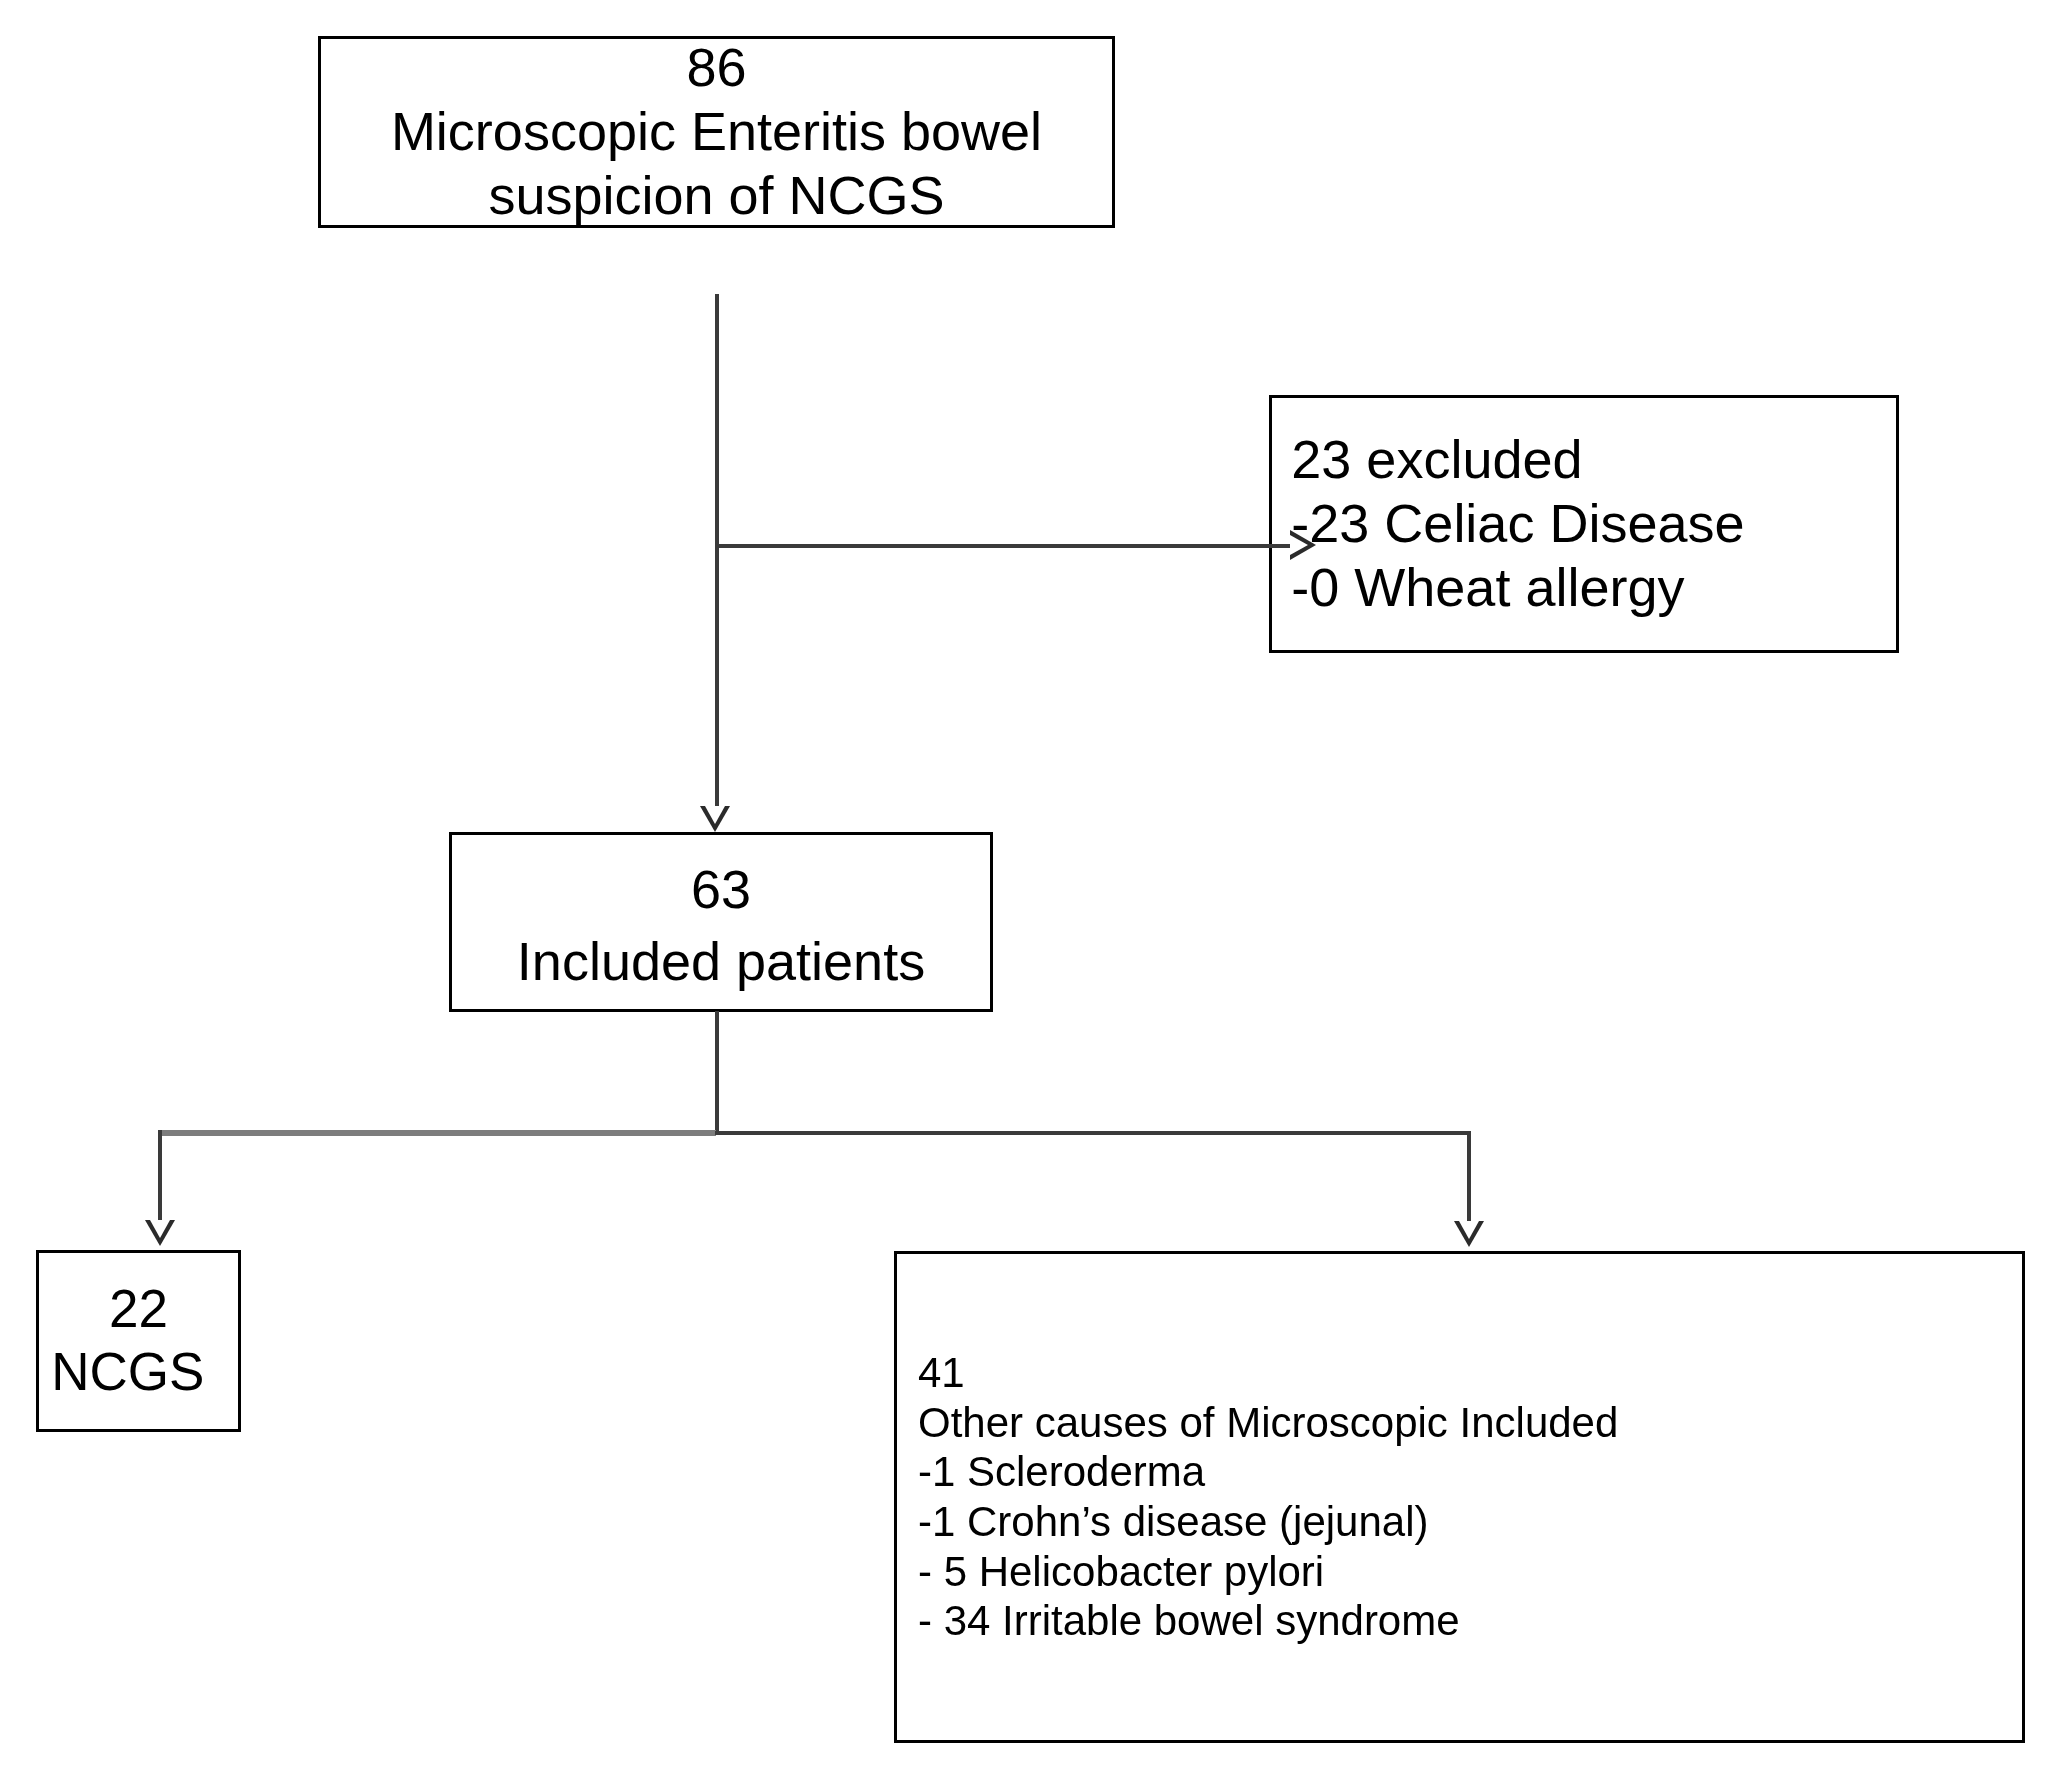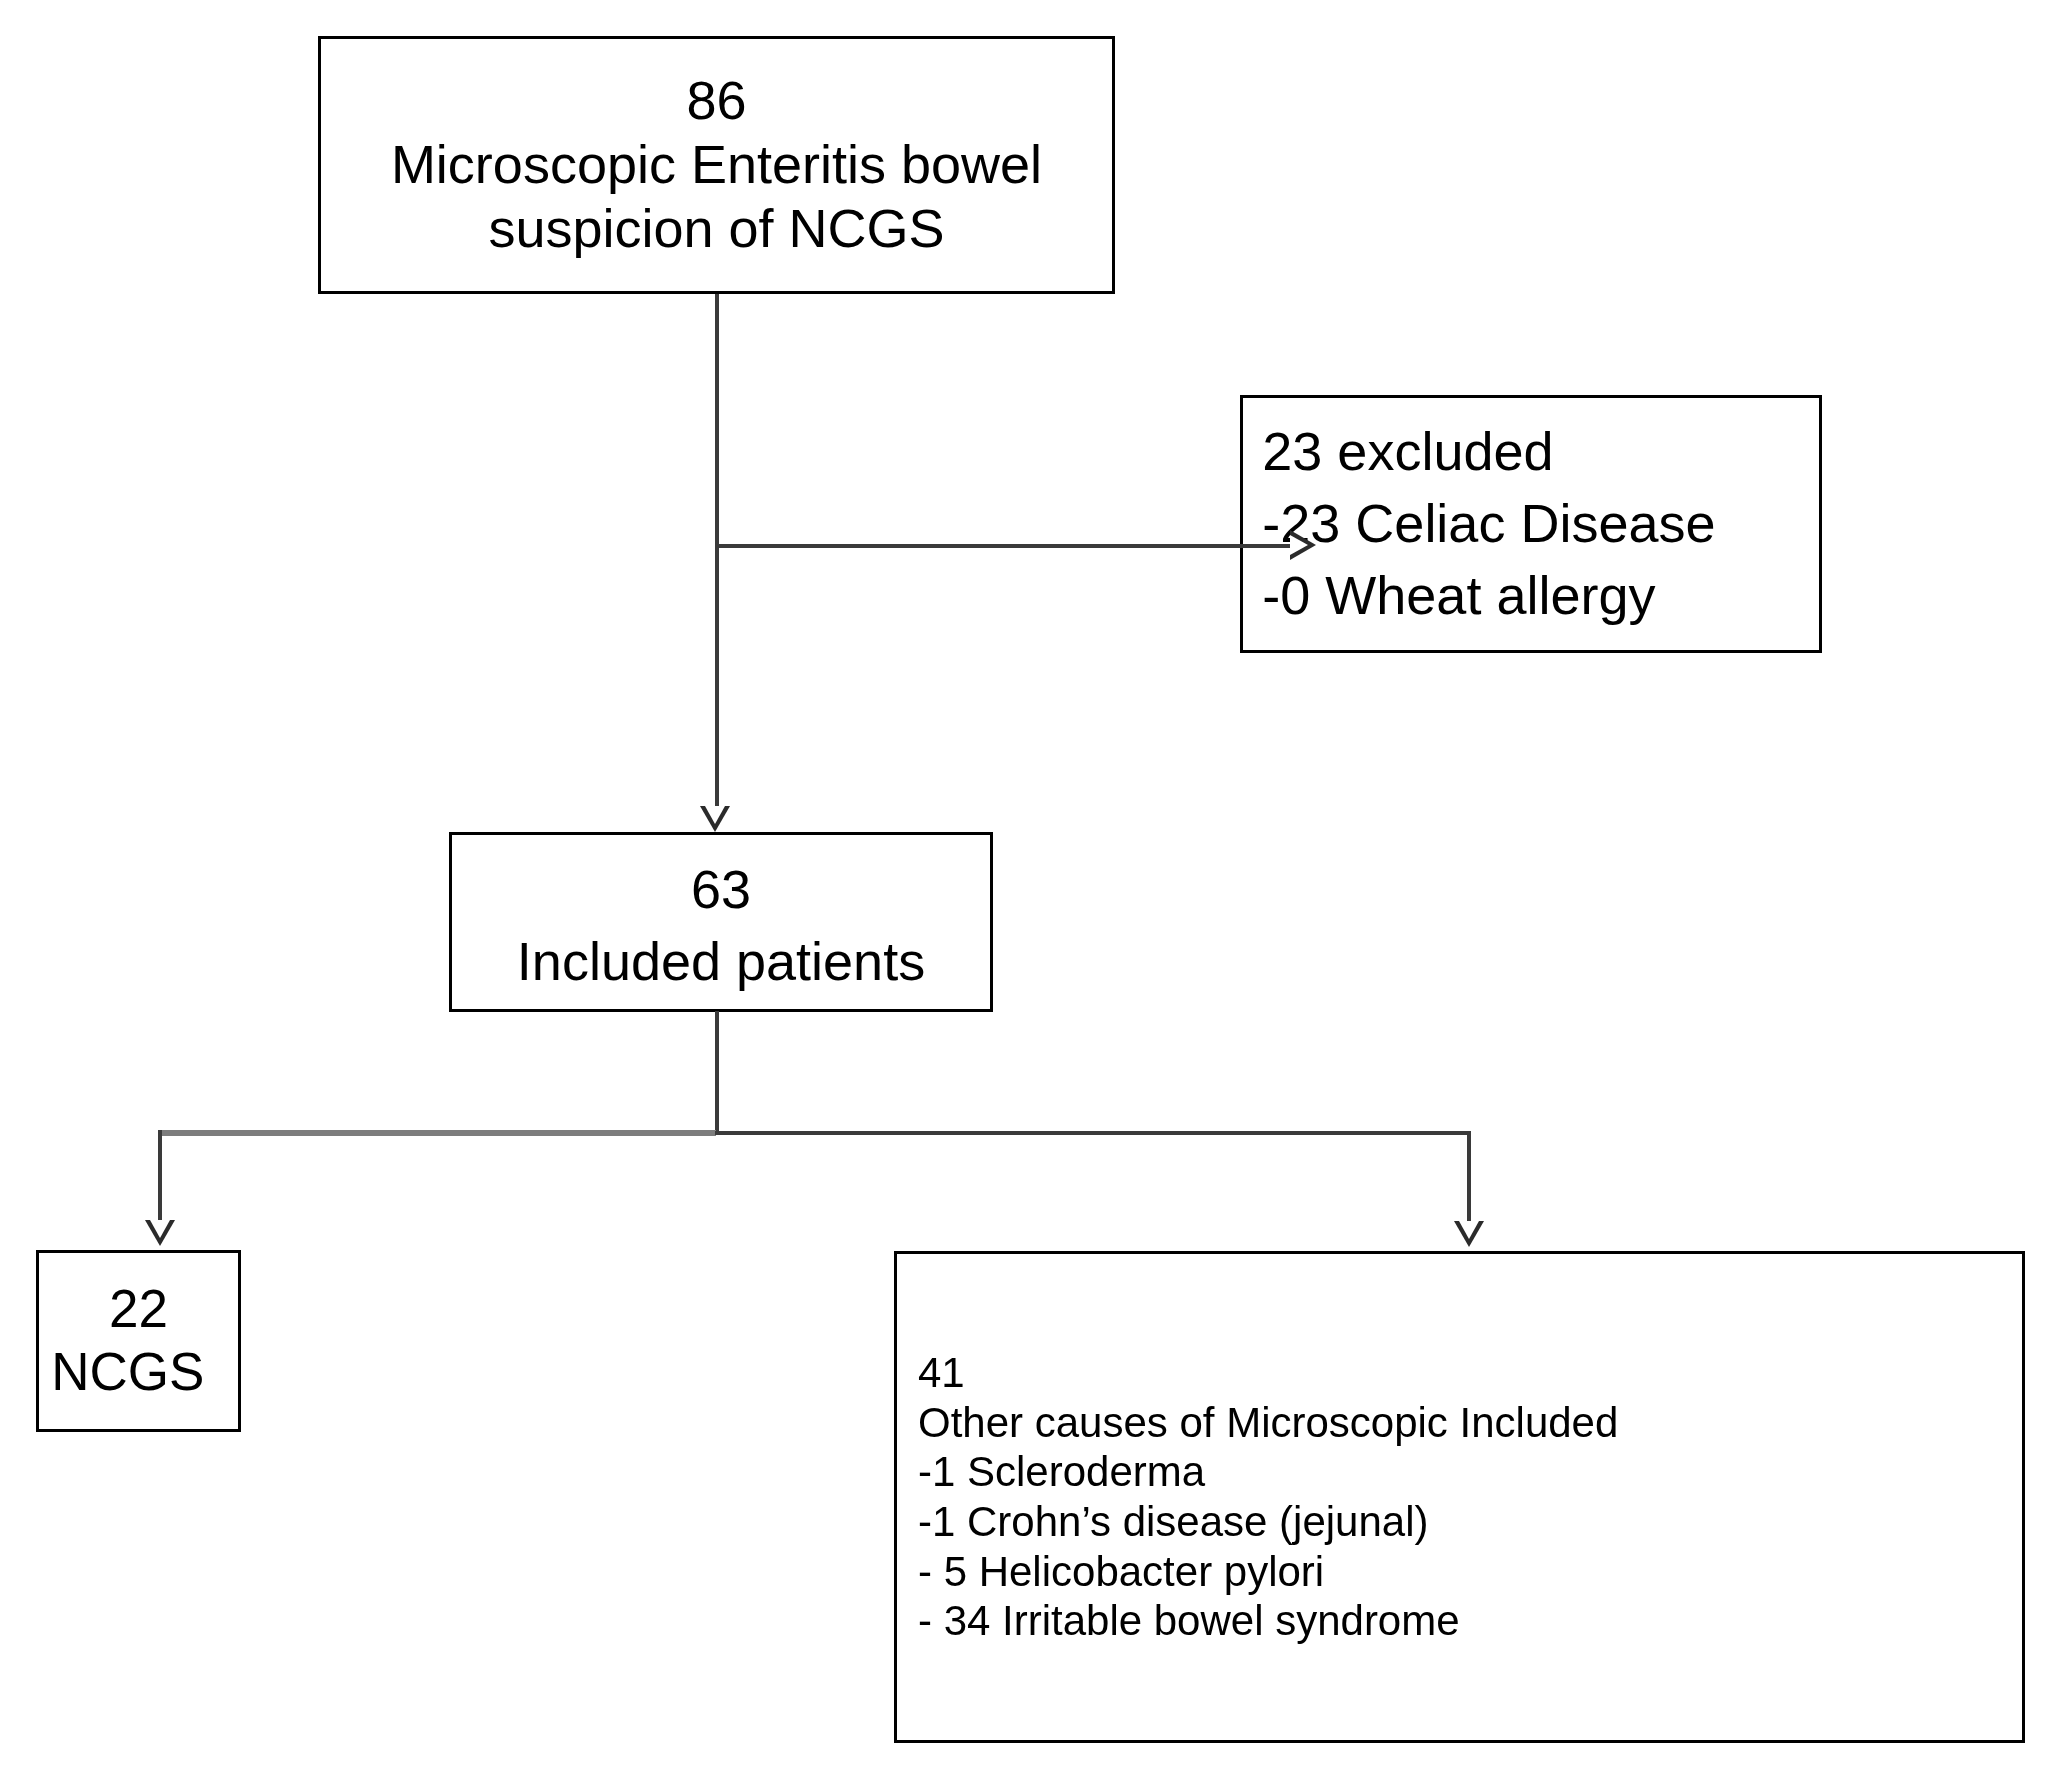--- a/index.html
+++ b/index.html
@@ -28,30 +28,29 @@
   .node.center { align-items: center; text-align: center; }
   .node.left   { align-items: flex-start; text-align: left; }
   .line {
     position: absolute;
     line-height: 1.18;
     white-space: pre;
   }
 
   
   #node-source {
-    left: 318px; top: 36px; width: 797px; height: 258px;
+    left: 318px; top: 36px; width: 797px; height: 192px;
     padding: 10px 14px;
   }
   #node-source .line { position: static; font-size: 54px; }
 
   
   #node-excluded {
-    left: 1240px; top: 395px; width: 582px; height: 258px;
+    left: 1269px; top: 395px; width: 630px; height: 258px;
     padding: 12.3px 19.3px;
-    gap: 8px;
   }
   #node-excluded .line { position: static; font-size: 54px; }
 
   
   #node-included {
     left: 449px; top: 832px; width: 544px; height: 180px;
     padding: 5.3px 12.3px;
   }
   #node-included .line { position: static; font-size: 54px; margin-top: 8px; }
 

